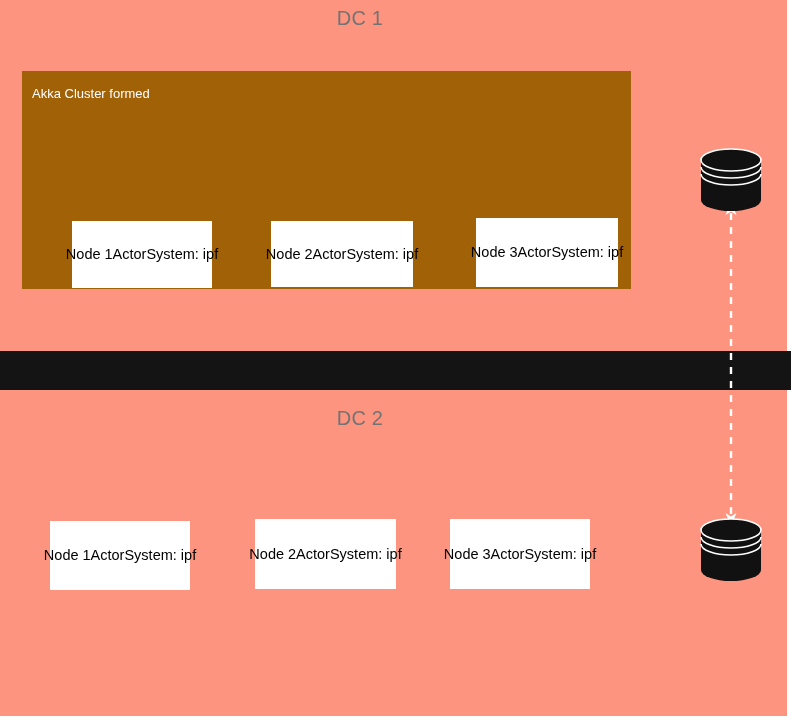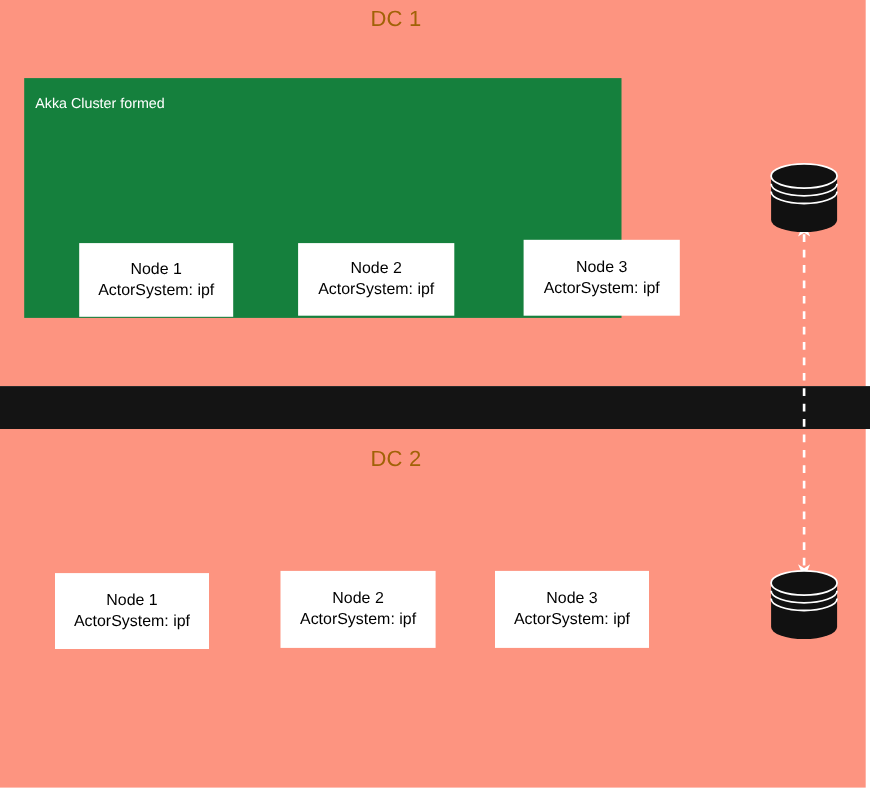--- a/index.html
+++ b/index.html
@@ -39,56 +39,56 @@
     width: 791px;
     height: 39px;
     background: #141414;
   }
 
   
   .dc-title {
     position: absolute;
     width: 300px;
     text-align: center;
-    color: #a16207;
+    color: #737373;
     font-size: 20px;
     line-height: 24px;
     letter-spacing: 0.2px;
     white-space: nowrap;
   }
   #dc1-title { left: 210px; top: 6px; }
   #dc2-title { left: 210px; top: 406px; }
   .dc-title .line2 { display: block; }
 
   
   #cluster-box {
     position: absolute;
     left: 22px;
     top: 71px;
-    width: 543px;
+    width: 609px;
     height: 218px;
-    background: #15803d;
+    background: #a16207;
   }
   #cluster-label {
     position: absolute;
     left: 10px;
     top: 15px;
     color: #ffffff;
     font-size: 13px;
     line-height: 16px;
     white-space: nowrap;
   }
 
   
   .node-box {
     position: absolute;
     background: #ffffff;
     box-sizing: border-box;
     display: flex;
-    flex-direction: column;
+    flex-direction: row;
     align-items: center;
     justify-content: center;
     color: #000000;
     font-size: 14.5px;
     line-height: 19px;
   }
   .node-box .node-title,
   .node-box .node-sub { display: block; white-space: nowrap; }
 
   

